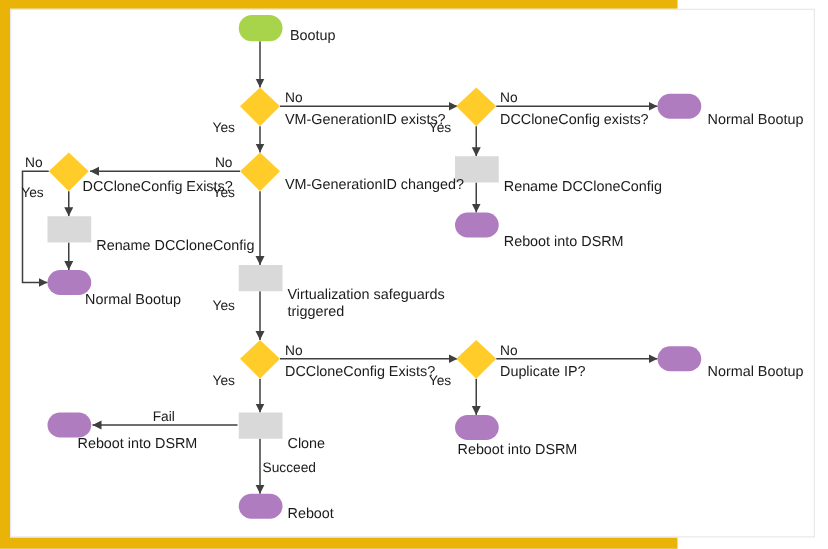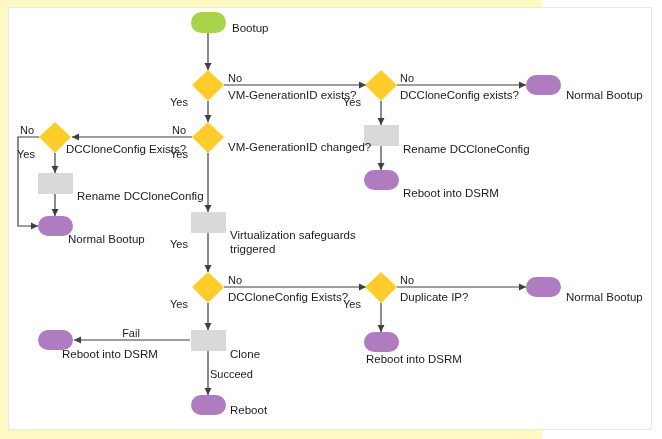--- a/index.html
+++ b/index.html
@@ -1,21 +1,21 @@
 <!DOCTYPE html>
 <html><head>
 <meta charset="utf-8">
 <style>
   html,body{margin:0;padding:0;background:#ffffff;}
   body{
     width:662px;height:439px;
     font-family:"Liberation Sans","DejaVu Sans",sans-serif;
     overflow:hidden;
   }
-  #canvas{position:relative;width:542px;height:439px;background:#fef9c3;}
+  #canvas{position:relative;width:542px;height:439px;background:#eab308;}
   #frame{
     position:absolute;left:8px;top:7px;
     width:644px;height:423px;
     border:1px solid #e8e8e8;
     box-sizing:border-box;
     background:#ffffff;
   }
   svg#flow{position:absolute;left:0;top:0;width:662px;height:439px;}
   .lbl{
     font-family:"Liberation Sans","DejaVu Sans",sans-serif;

